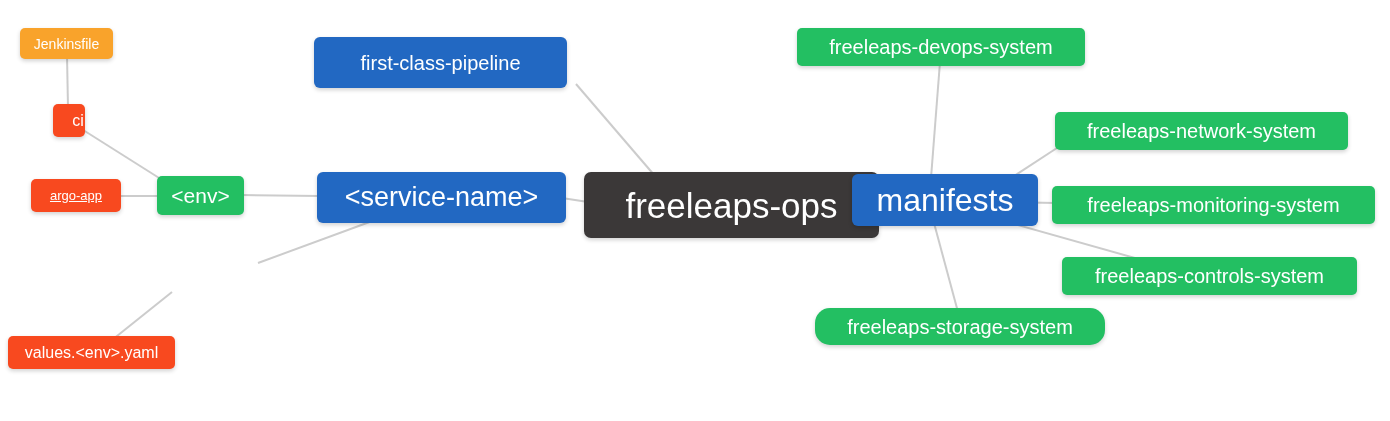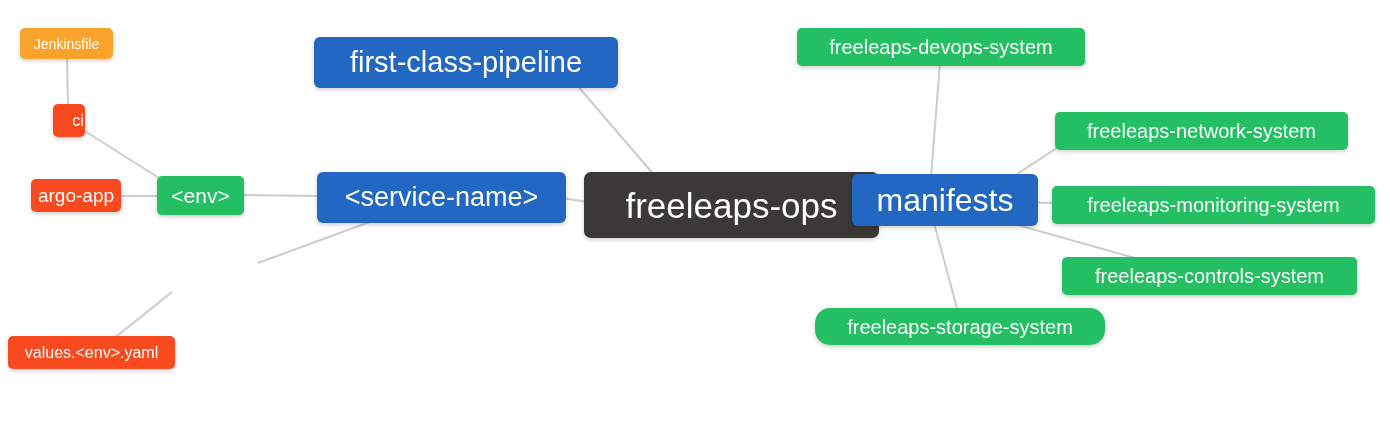--- a/index.html
+++ b/index.html
@@ -64,28 +64,28 @@
     <line x1="1005" y1="182" x2="1060" y2="146"></line>
     <line x1="1006" y1="202" x2="1056" y2="203"></line>
     <line x1="1007" y1="222" x2="1142" y2="260"></line>
     <line x1="934" y1="223" x2="958" y2="312"></line>
   </svg>
 
   <div class="node amber" style="left:20px;  top:28px;  width:93px;  height:31px; font-size:14px;">Jenkinsfile</div>
 
   <div class="node red" style="left:53px;  top:104px; width:32px;  height:33px; font-size:16px;padding-left:18px;">ci</div>
 
-  <div class="node red" style="left:31px;  top:179px; width:90px;  height:33px; font-size:19px;">argo-app</div>
+  <div class="node red" style="left:31px;  top:179px; width:90px;  height:33px; font-size:13px;text-decoration:underline;">argo-app</div>
 
   <div class="node green" style="left:157px; top:176px; width:87px;  height:39px; font-size:21px;">&lt;env&gt;</div>
 
 
   <div class="node red" style="left:8px;   top:336px; width:167px; height:33px; font-size:16px;">values.&lt;env&gt;.yaml</div>
 
-  <div class="node blue" style="left:314px; top:37px;  width:304px; height:51px; font-size:29px;">first-class-pipeline</div>
+  <div class="node blue" style="left:314px; top:37px;  width:253px; height:51px; font-size:20px;">first-class-pipeline</div>
 
   <div class="node blue" style="left:317px; top:172px; width:249px; height:51px; font-size:27px;">&lt;service-name&gt;</div>
 
   <div class="node dark" style="left:584px; top:172px; width:295px; height:66px; font-size:35px;">freeleaps-ops</div>
 
   <div class="node blue" style="left:852px; top:174px; width:186px; height:52px; font-size:32px;">manifests</div>
 
   <div class="node green" style="left:797px;  top:28px;  width:288px; height:38px; font-size:20px;">freeleaps-devops-system</div>
 
   <div class="node green" style="left:1055px; top:112px; width:293px; height:38px; font-size:20px;">freeleaps-network-system</div>

